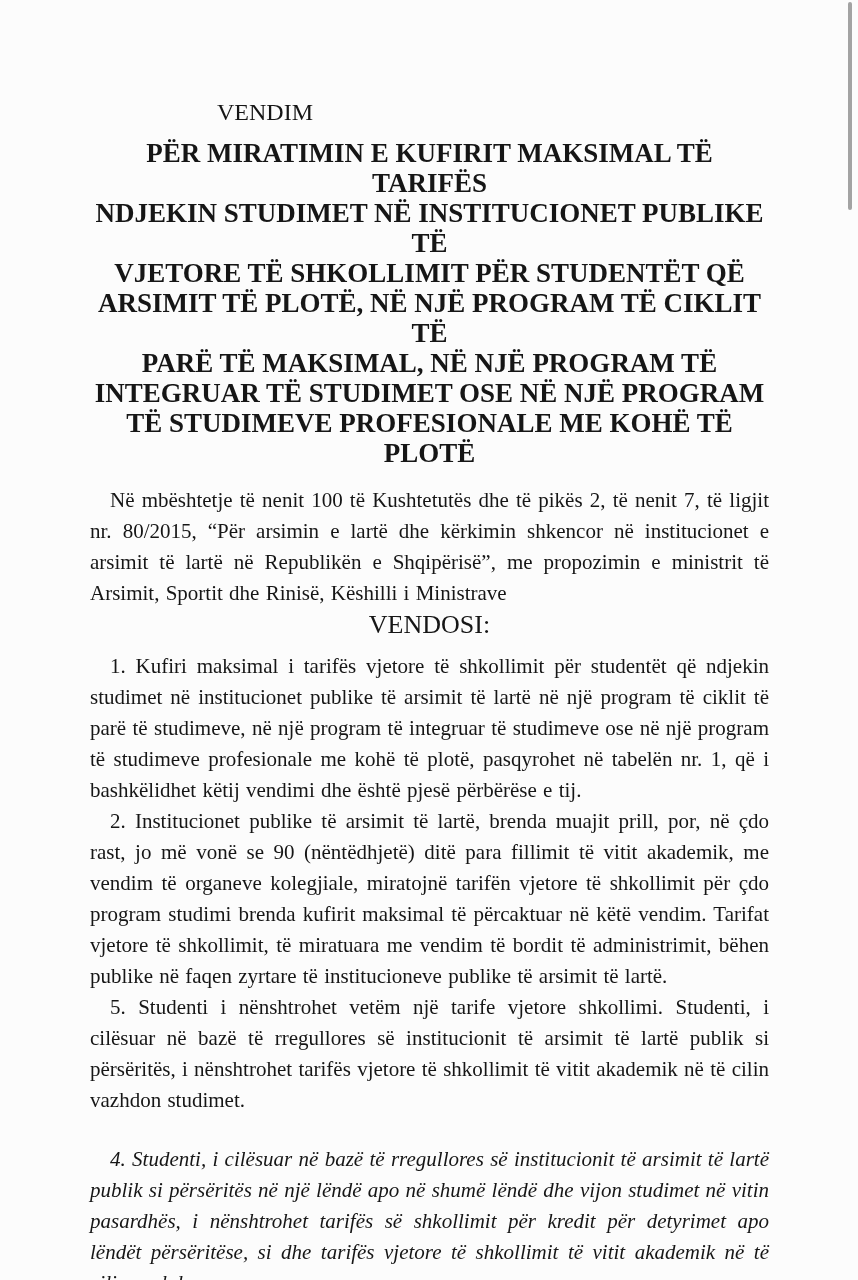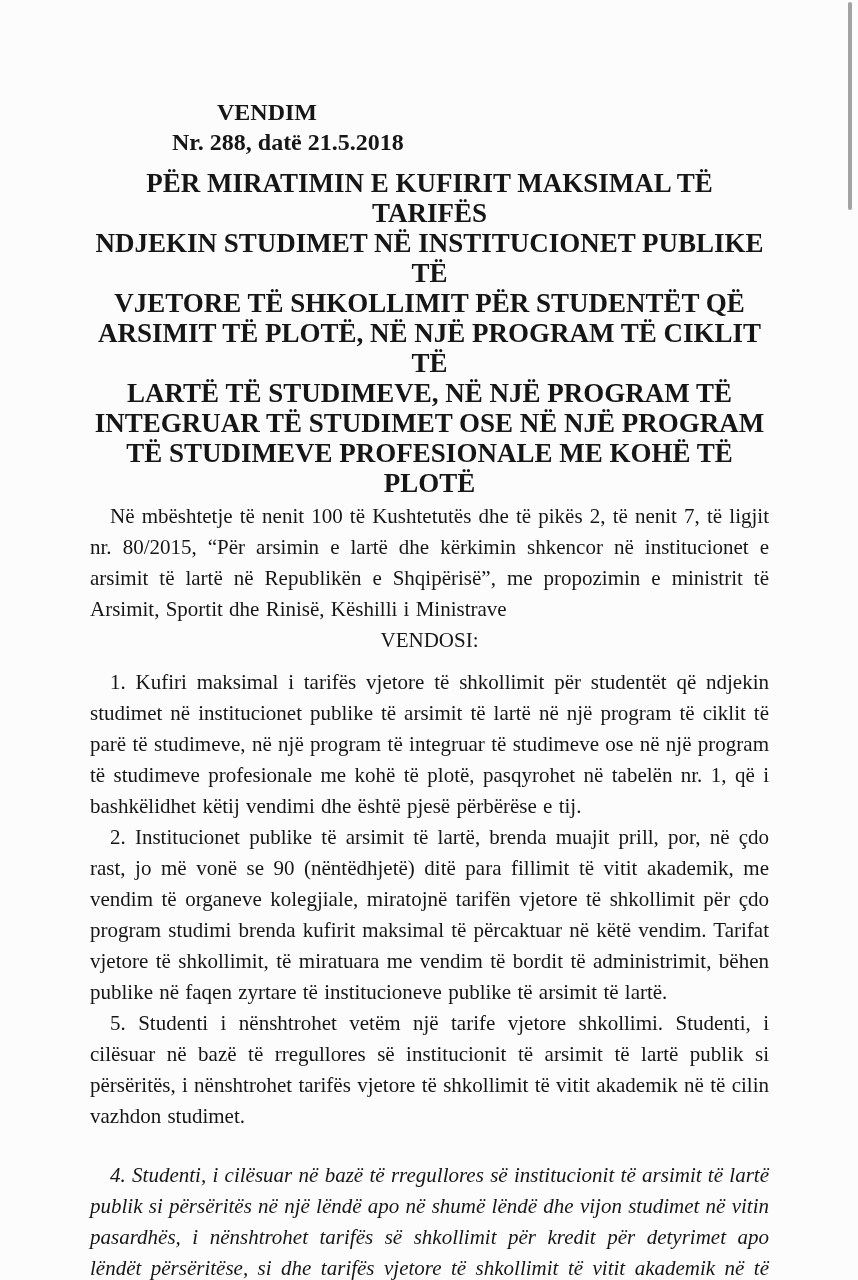--- a/index.html
+++ b/index.html
@@ -13,21 +13,21 @@
     color: #161616;
   }
   .doc {
     position: absolute;
     left: 90px;
     top: 0;
     width: 679px;
   }
   .h-kind {
     margin: 97px 0 0 127px;
-    font-weight: bold;
+    font-weight: normal;
     font-size: 24px;
     line-height: 30px;
   }
   .h-num {
     margin: 0 0 0 82px;
     font-weight: bold;
     font-size: 24px;
     line-height: 30px;
   }
   .title {
@@ -38,24 +38,24 @@
     text-align: center;
   }
   .para {
     margin: 0;
     font-size: 21px;
     line-height: 31px;
     text-align: justify;
     text-indent: 20px;
     word-spacing: 1px;
   }
-  .intro { margin-top: 3px; }
+  .intro { margin-top: 17px; }
   .decision {
     margin: 0 0 11px 0;
-    font-size: 21px;
+    font-size: 26px;
     line-height: 31px;
     text-align: center;
   }
   .item4 { margin-top: 28px; font-style: italic; }
   .scrollbar-thumb {
     position: absolute;
     left: 848px;
     top: 2px;
     width: 4px;
     height: 208px;
@@ -64,28 +64,27 @@
   }
 </style>
 </head>
 <body>
 
 <div class="screen">
   <div class="doc">
 
     <div class="h-kind">VENDIM</div>
 
-    <div class="h-num">Nr. 288, datë 21.5.2018</div>
 
     <div class="title">
       <div>PËR MIRATIMIN E KUFIRIT MAKSIMAL TË TARIFËS</div>
       <div>NDJEKIN STUDIMET NË INSTITUCIONET PUBLIKE TË</div>
       <div>VJETORE TË SHKOLLIMIT PËR STUDENTËT QË</div>
       <div>ARSIMIT TË PLOTË, NË NJË PROGRAM TË CIKLIT TË</div>
-      <div>LARTË TË STUDIMEVE, NË NJË PROGRAM TË</div>
+      <div>PARË TË MAKSIMAL, NË NJË PROGRAM TË</div>
       <div>INTEGRUAR TË STUDIMET OSE NË NJË PROGRAM</div>
       <div>TË STUDIMEVE PROFESIONALE ME KOHË TË PLOTË</div>
     </div>
 
     <p class="para intro">Në mbështetje të nenit 100 të Kushtetutës dhe të pikës 2, të nenit 7, të ligjit nr. 80/2015, “Për arsimin e lartë dhe kërkimin shkencor në institucionet e arsimit të lartë në Republikën e Shqipërisë”, me propozimin e ministrit të Arsimit, Sportit dhe Rinisë, Këshilli i Ministrave</p>
 
     <div class="decision">VENDOSI:</div>
 
     <p class="para">1. Kufiri maksimal i tarifës vjetore të shkollimit për studentët që ndjekin studimet në institucionet publike të arsimit të lartë në një program të ciklit të parë të studimeve, në një program të integruar të studimeve ose në një program të studimeve profesionale me kohë të plotë, pasqyrohet në tabelën nr. 1, që i bashkëlidhet këtij vendimi dhe është pjesë përbërëse e tij.</p>
 

